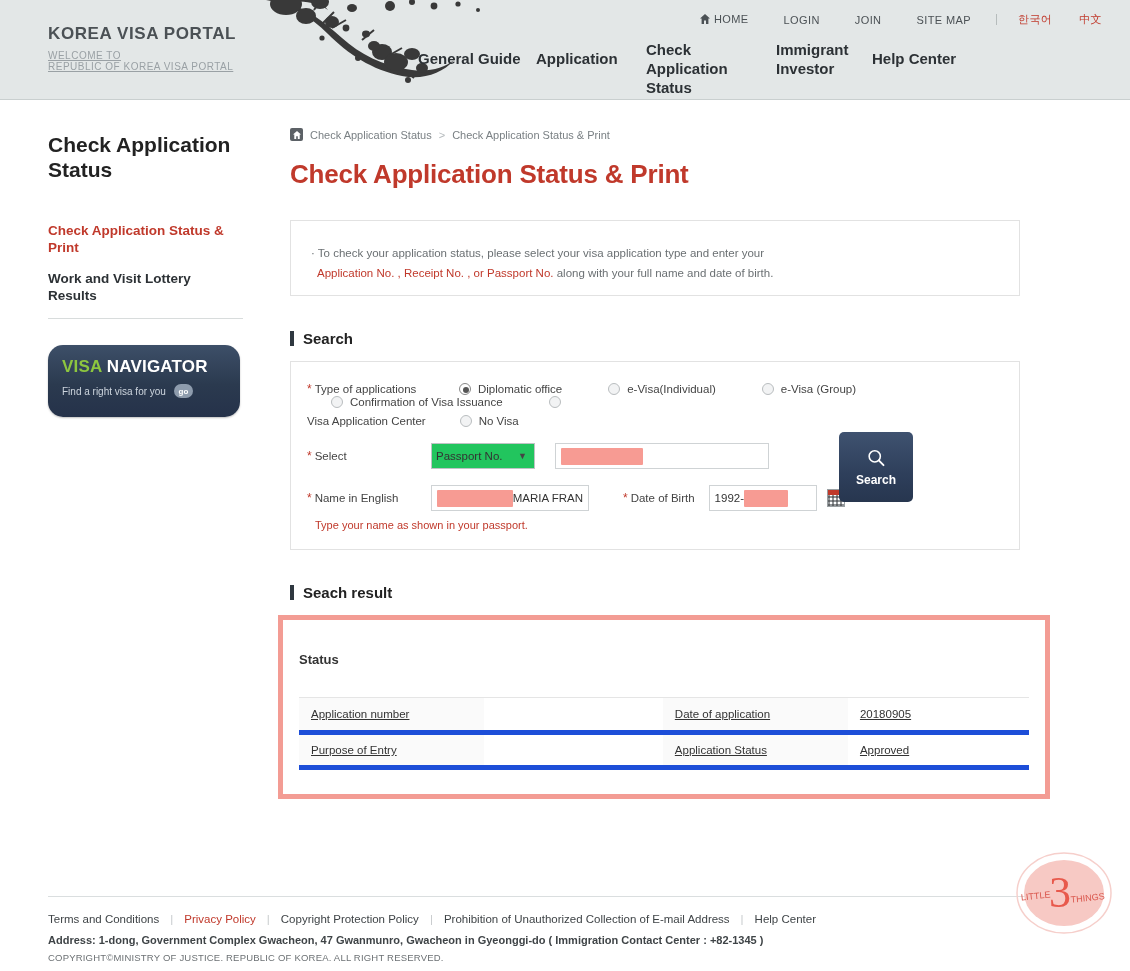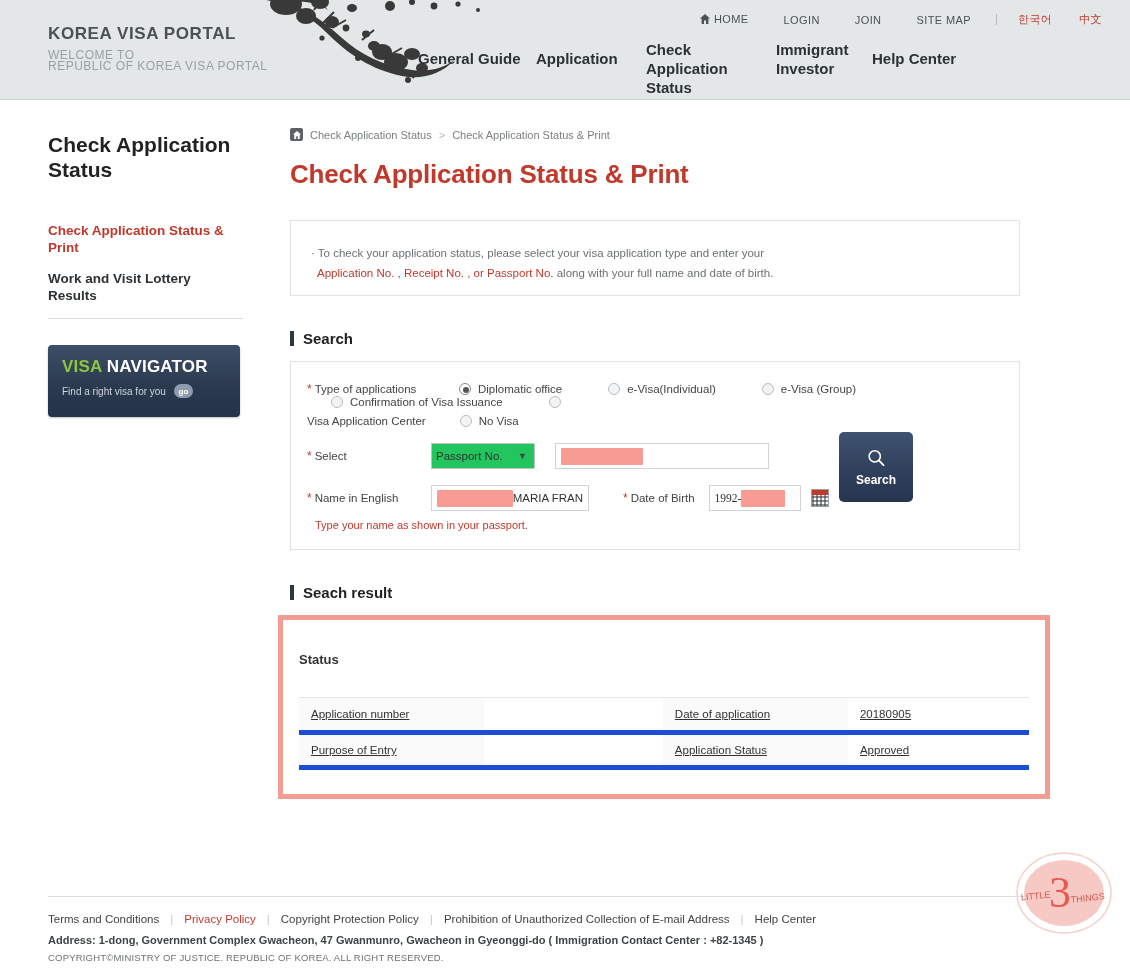--- a/index.html
+++ b/index.html
@@ -20,22 +20,23 @@
     background:#e3e7e7;
     border-bottom:1px solid #c9cfcf;
   }
   .brand { position:absolute; left:48px; top:24px; }
   .brand-title {
     font-size:17px; font-weight:bold; letter-spacing:.6px;
     color:#4b5155;
   }
   .brand-sub {
     margin-top:6px;
-    font-size:12px; line-height:11px; letter-spacing:.5px;
+    font-size:10px; line-height:11px; letter-spacing:.5px;
     color:#9aa1a5;
+    text-decoration:underline;
   }
 
   .ink { position:absolute; left:262px; top:-6px; width:300px; height:96px; opacity:.92; pointer-events:none;}
 
   .utilnav {
     position:absolute; right:18px; top:12px;
     display:flex; align-items:center; gap:7px;
     font-size:11px; color:#4b5155;
   }
   .utilnav a {
@@ -71,21 +72,21 @@
   .side-menu { margin-top:40px; width:195px; }
   .side-link {
     display:block; text-decoration:none;
     font-size:13.5px; font-weight:bold; line-height:17px;
     margin-bottom:14px; color:#2c3135;
   }
   .side-link.active { color:#c0392b; }
   .side-rule { width:195px; height:1px; background:#d8dcdc; margin-top:14px; }
 
   .navigator {
-    margin-top:26px; width:192px; height:72px; border-radius:4px;
+    margin-top:26px; width:192px; height:72px; border-radius:15px;
     background:linear-gradient(180deg,#3d4f68 0%,#2b3a4f 55%,#25324a 100%);
     box-shadow:0 1px 2px rgba(0,0,0,.25);
     padding:12px 0 0 14px; color:#fff;
   }
   .nav-logo { font-size:17px; font-weight:bold; letter-spacing:.2px; }
   .nav-logo .visa { color:#8dc63f; }
   .nav-tag { margin-top:7px; font-size:10px; color:#cdd5de; display:flex; align-items:center; gap:8px;}
   .go-pill {
     display:inline-flex; align-items:center; justify-content:center;
     width:19px; height:14px; border-radius:8px;
@@ -396,21 +397,21 @@
         </span>
         <span class="inp-shell" style="width:158px;">
           <span class="redact" style="width:78px;"></span>
           <span class="val">MARIA FRAN</span>
         </span>
 
         <span class="lead" style="width:auto; margin-left:34px;">
           <span class="req">*</span>
           <span class="fld-label">Date of Birth</span>
         </span>
-        <span class="inp-shell" style="width:92px; margin-left:14px;font-family:Liberation Serif, serif;">
+        <span class="inp-shell" style="width:108px; margin-left:14px;">
           <span class="val">1992-</span>
           <span class="redact" style="width:44px;"></span>
         </span>
         <span class="cal-ico">
           <span class="cal-top"></span>
           <span class="cal-grid"></span>
         </span>
       </div>
 
       <div class="hint">Type your name as shown in your passport.</div>

